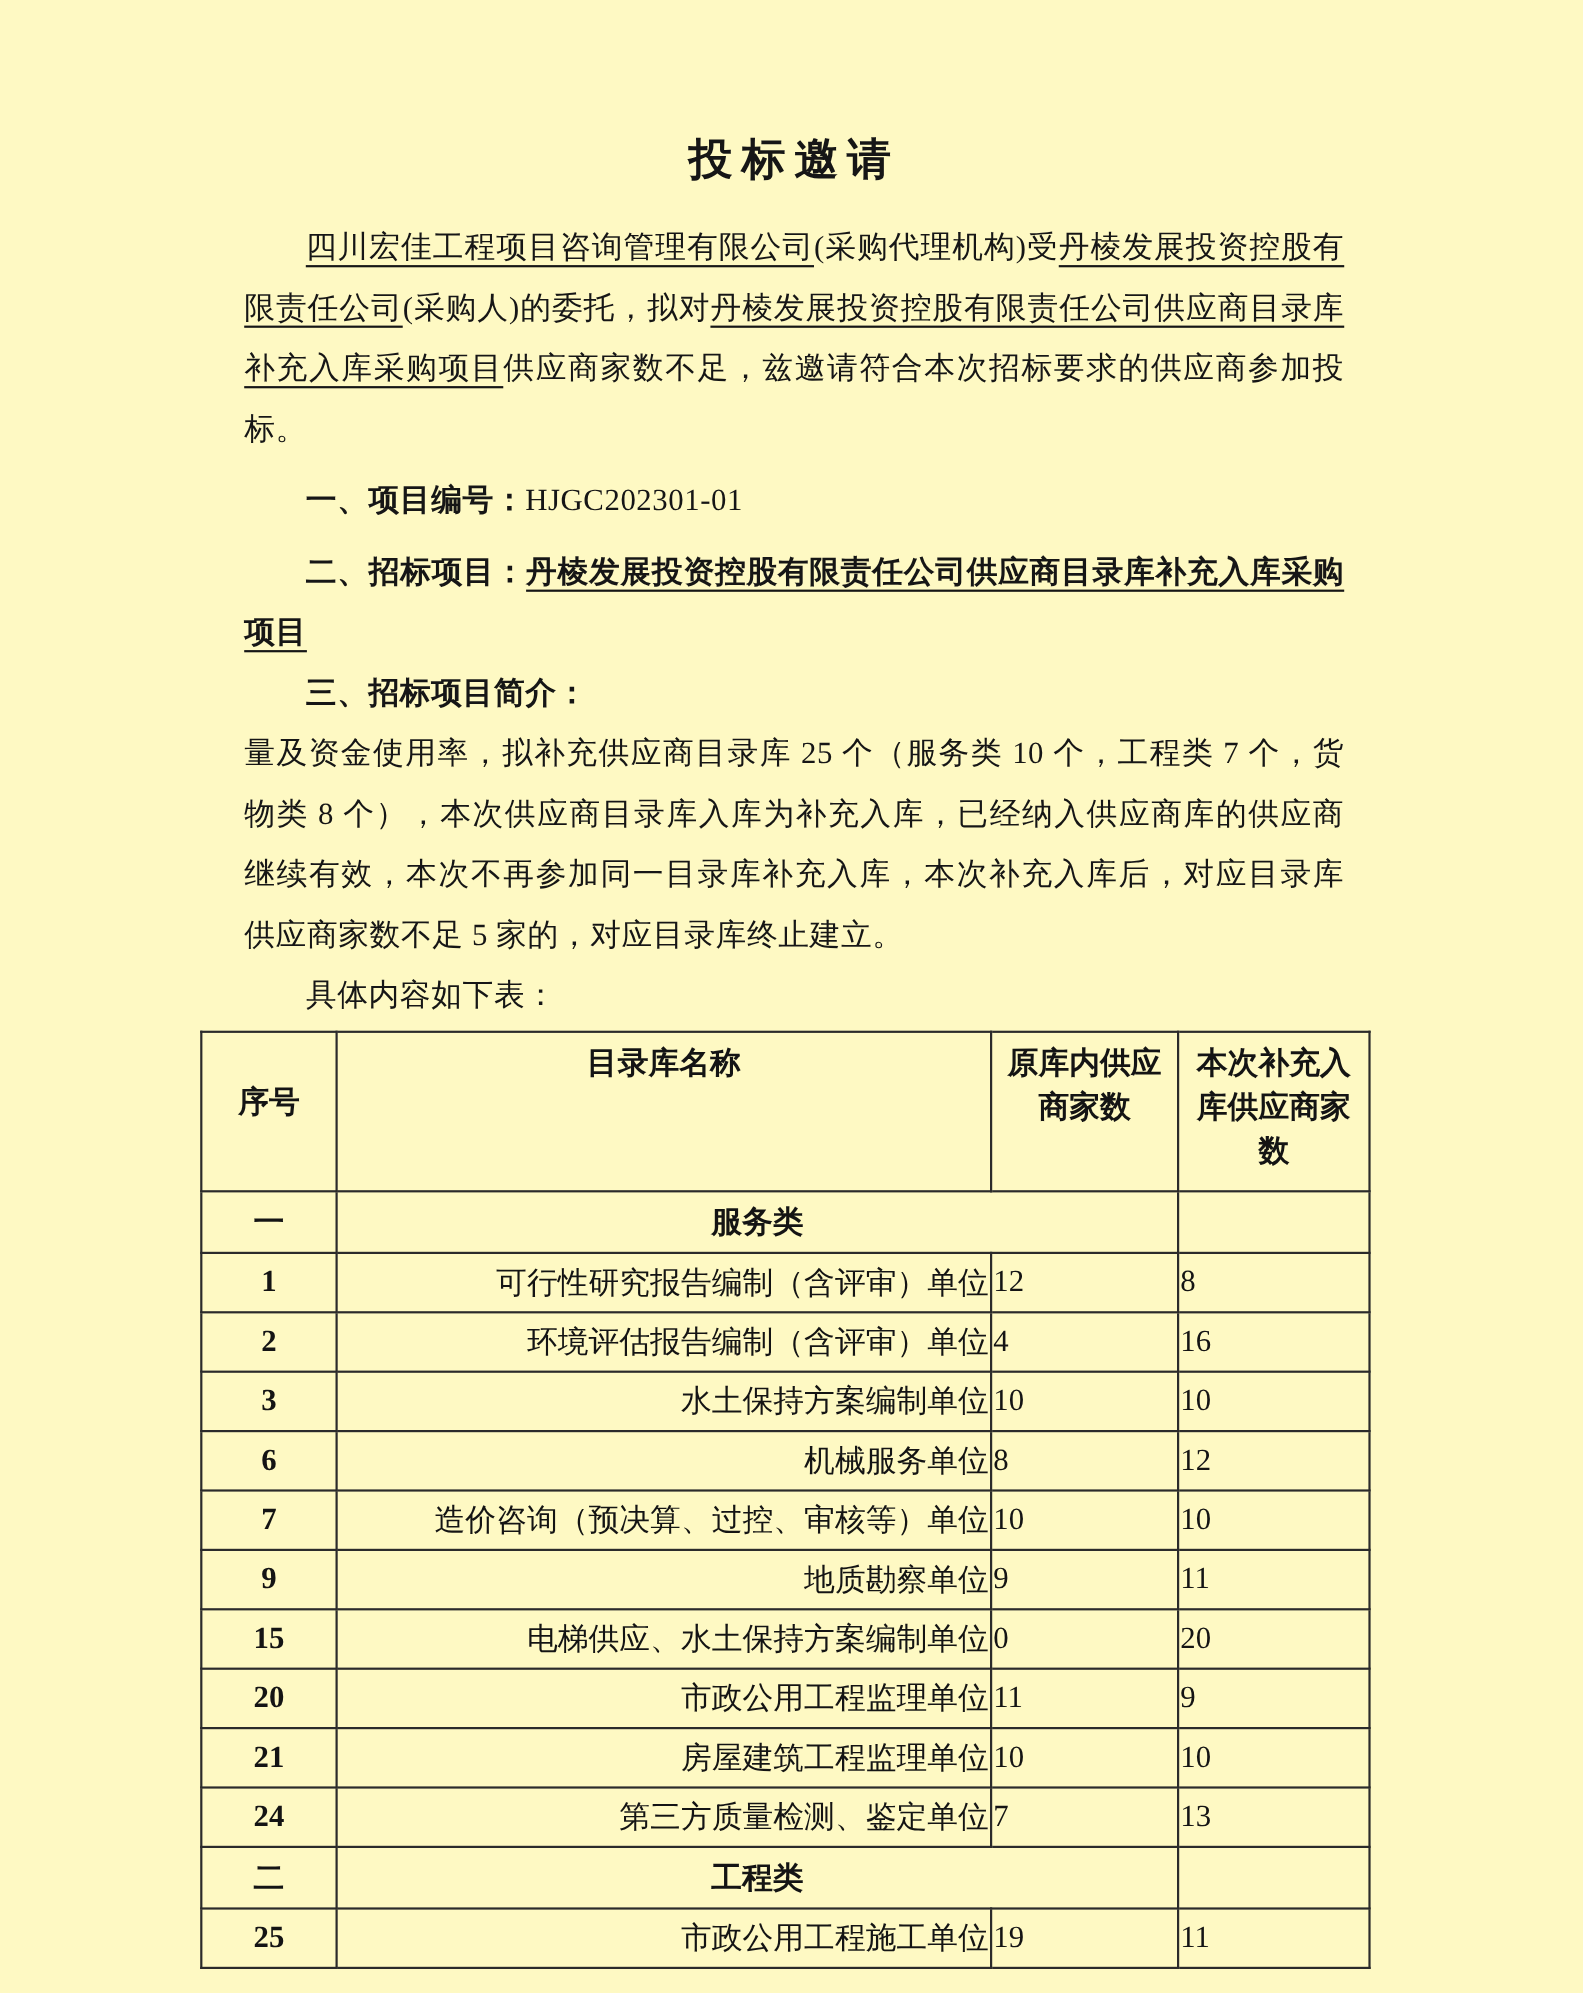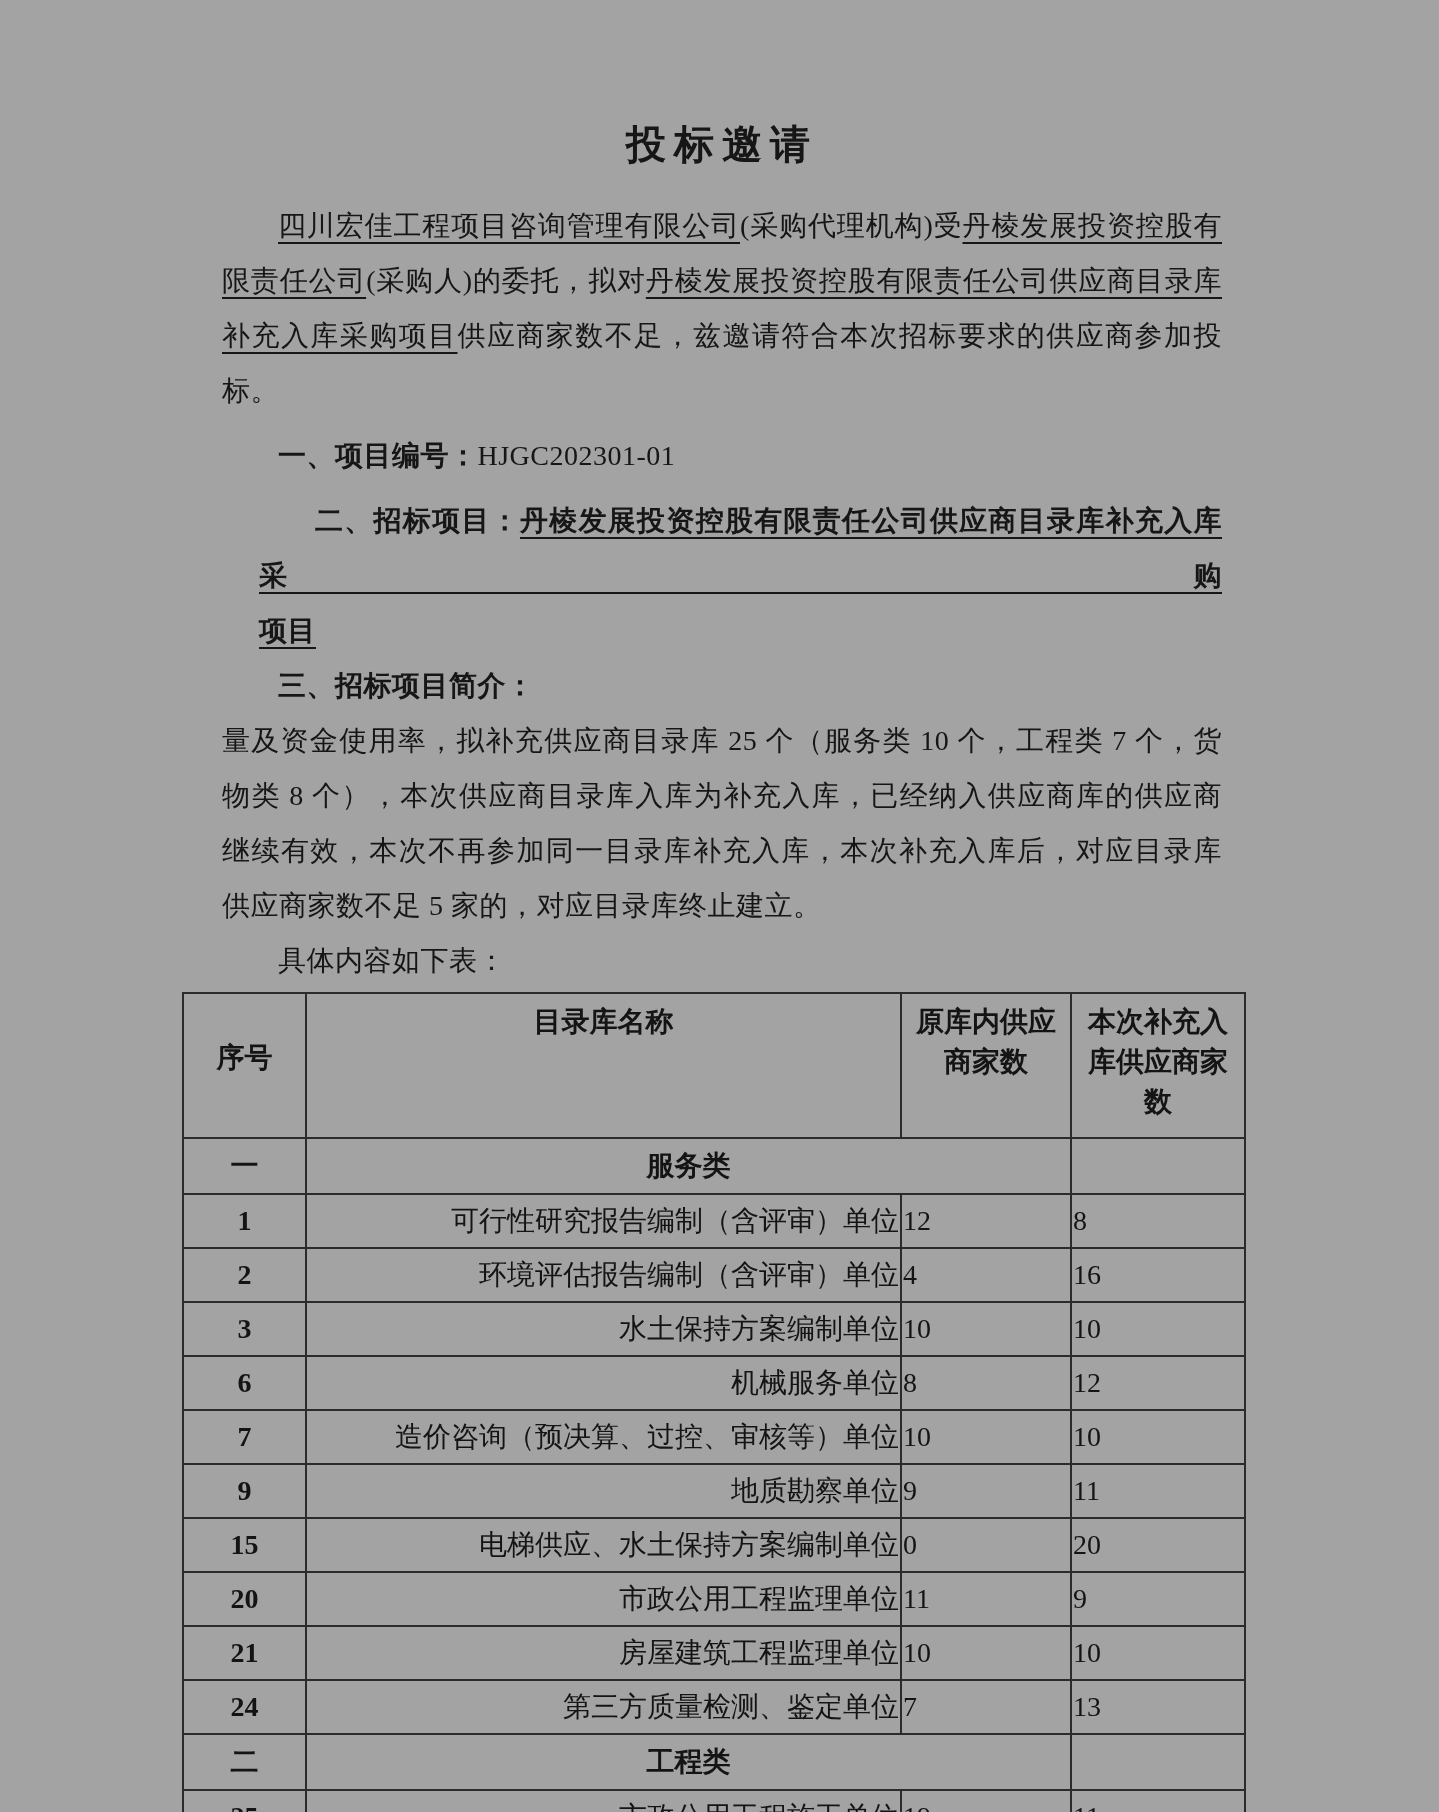--- a/index.html
+++ b/index.html
@@ -1,20 +1,20 @@
 <!DOCTYPE html>
 <html><head>
 <meta charset="utf-8">
 <style>
   html,body{margin:0;padding:0;background:#ffffff;}
   .page{
     position:relative;
     width:1439px;
     height:1812px;
-    background:#a3a3a3;
+    background:#fef9c3;
     overflow:hidden;
     font-family:"Liberation Serif", serif;
     color:#161616;
   }
   .doc{
     position:absolute;
     left:222px;
     top:0;
     width:1000px;
   }
@@ -34,21 +34,21 @@
     white-space:nowrap;
     letter-spacing:0.5px;
     font-family:Liberation Serif, serif;
   }
   .line.j{white-space:normal;text-align-last:justify;}
   .line.ind{text-indent:56px;}
   .b{font-weight:bold;}
   .u{text-decoration:underline;text-decoration-thickness:2px;text-underline-offset:7px;}
   #p-intro{margin-top:26px;}
   #p-item1{margin-top:10px;}
-  #p-item2{margin-top:10px;margin-left:37px;}
+  #p-item2{margin-top:10px;}
   #p-item3{margin-top:0;}
   #p-summary{margin-top:0;}
   #p-note{margin-top:0;}
   table.suppliers{
     border-collapse:collapse;
     table-layout:fixed;
     width:1062px;
     margin-left:-40px;
     margin-top:4px;
     font-size:28px;

